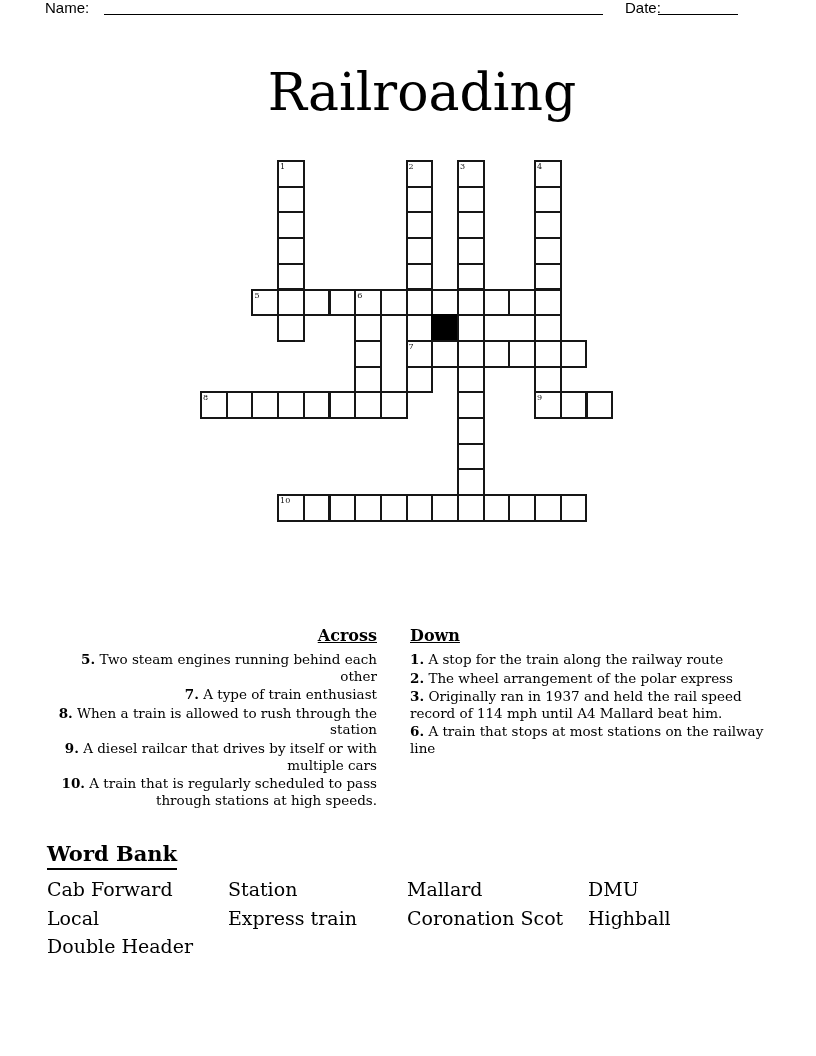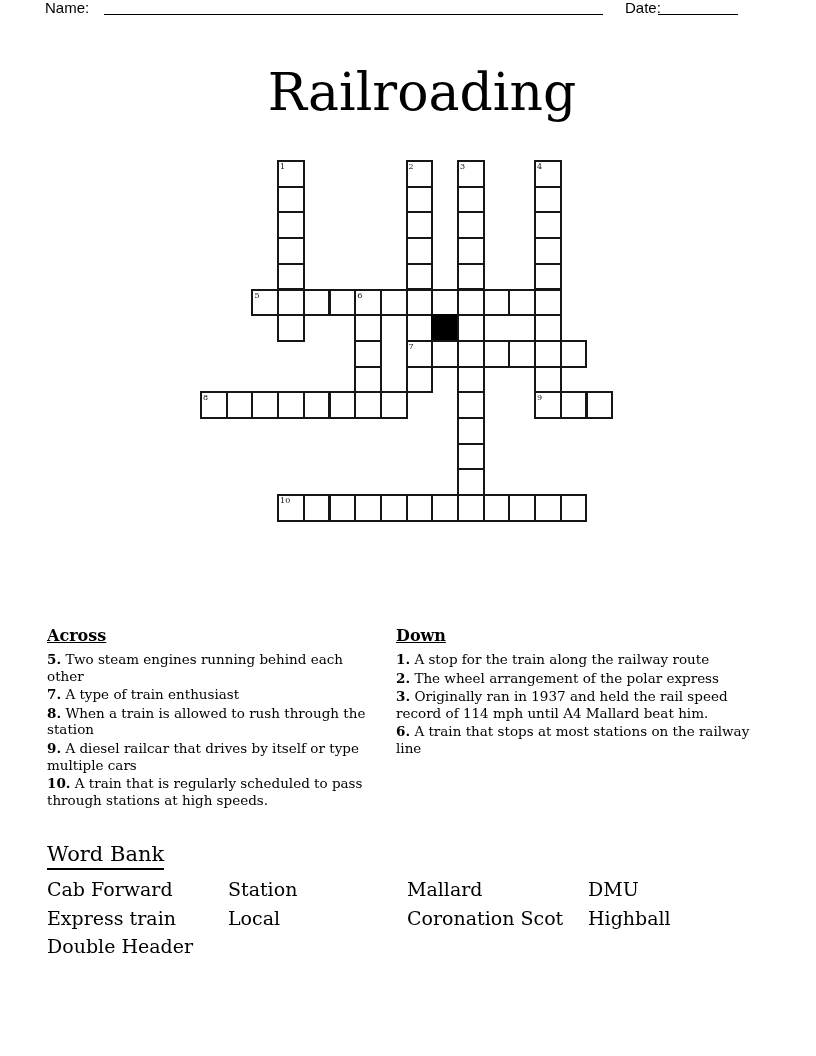--- a/index.html
+++ b/index.html
@@ -22,31 +22,31 @@
   
   .grid{position:absolute;left:201px;top:161px;width:414px;height:362px;}
   .cell{position:absolute;width:27.7px;height:27.7px;box-sizing:border-box;
         border:2px solid #161616;background:#fff;}
   .cell.black{background:#000;border-color:#000;}
   .cell .num{position:absolute;top:0px;left:1px;font-size:8px;line-height:9px;
              font-family:"DejaVu Serif",serif;color:#111;}
 
   
   .clues{position:absolute;top:626px;}
-  .clues-across{left:47px;width:330px;}
-  .clues-down{left:396px;width:356px;}
+  .clues-across{left:47px;width:330px;text-align:right;}
+  .clues-down{left:410px;width:356px;}
   .clues h2{margin:0 0 4px 0;font-size:16px;line-height:18px;font-weight:bold;
             display:inline-block;text-decoration:underline;}
   .clue-list{margin-top:2px;}
   .clue{margin:0 0 2px 0;font-size:13.5px;line-height:16.6px;}
   .clue b{font-weight:bold;}
 
   
   .wordbank{position:absolute;left:47px;top:841px;width:740px;}
-  .wordbank h2{margin:0;font-size:21px;line-height:26px;font-weight:normal;display:inline-block;
+  .wordbank h2{margin:0;font-size:21px;line-height:26px;font-weight:bold;display:inline-block;
                border-bottom:2px solid #000;padding-bottom:1px;}
   .wordbank-grid{margin-top:5px;display:grid;grid-template-columns:181px 179px 181px 180px;
                  font-size:19px;line-height:28.5px;}
 </style>
 </head>
 <body>
 
 <div class="page">
 
   <span class="top-label name-label">Name:</span>
@@ -155,21 +155,21 @@
       <div class="cell" style="left: 333.1px; top: 333.1px;"></div>
       <div class="cell" style="left: 358.8px; top: 333.1px;"></div>
     </div>
 
   <section class="clues clues-across">
     <h2>Across</h2>
     <div class="clue-list" id="across-list">
         <p class="clue"><b>5.</b><span> Two steam engines running behind each other</span></p>
         <p class="clue"><b>7.</b><span> A type of train enthusiast</span></p>
         <p class="clue"><b>8.</b><span> When a train is allowed to rush through the station</span></p>
-        <p class="clue"><b>9.</b><span> A diesel railcar that drives by itself or type multiple cars</span></p>
+        <p class="clue"><b>9.</b><span> A diesel railcar that drives by itself or with multiple cars</span></p>
         <p class="clue"><b>10.</b><span> A train that is regularly scheduled to pass through stations at high speeds.</span></p>
       </div>
   </section>
 
   <section class="clues clues-down">
     <h2>Down</h2>
     <div class="clue-list" id="down-list">
         <p class="clue"><b>1.</b><span> A stop for the train along the railway route</span></p>
         <p class="clue"><b>2.</b><span> The wheel arrangement of the polar express</span></p>
         <p class="clue"><b>3.</b><span> Originally ran in 1937 and held the rail speed record of 114 mph until A4 Mallard beat him.</span></p>
@@ -177,21 +177,21 @@
       </div>
   </section>
 
   <section class="wordbank">
     <h2>Word Bank</h2>
     <div class="wordbank-grid" id="wordbank-grid">
         <div class="word">Cab Forward</div>
         <div class="word">Station</div>
         <div class="word">Mallard</div>
         <div class="word">DMU</div>
+        <div class="word">Local</div>
         <div class="word">Express train</div>
-        <div class="word">Local</div>
         <div class="word">Coronation Scot</div>
         <div class="word">Highball</div>
         <div class="word">Double Header</div>
       </div>
   </section>
 
 </div>
 
 </body></html>

